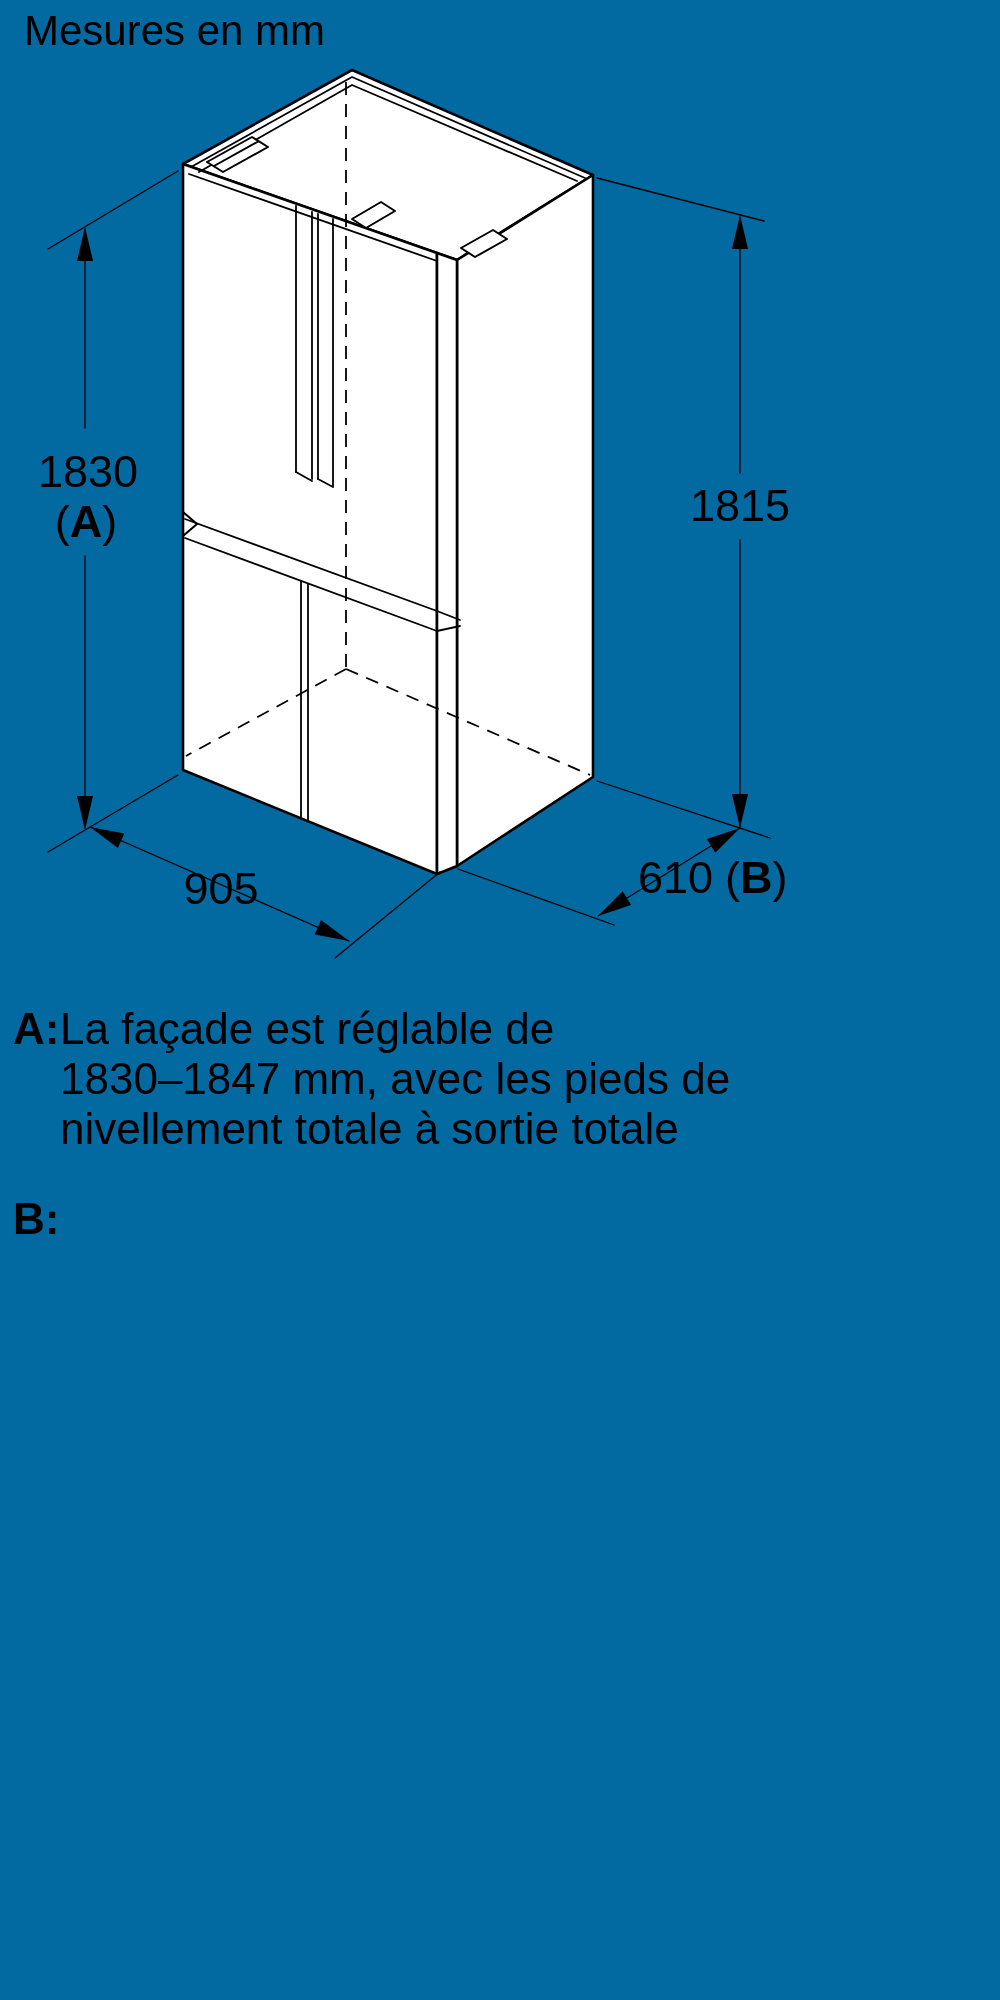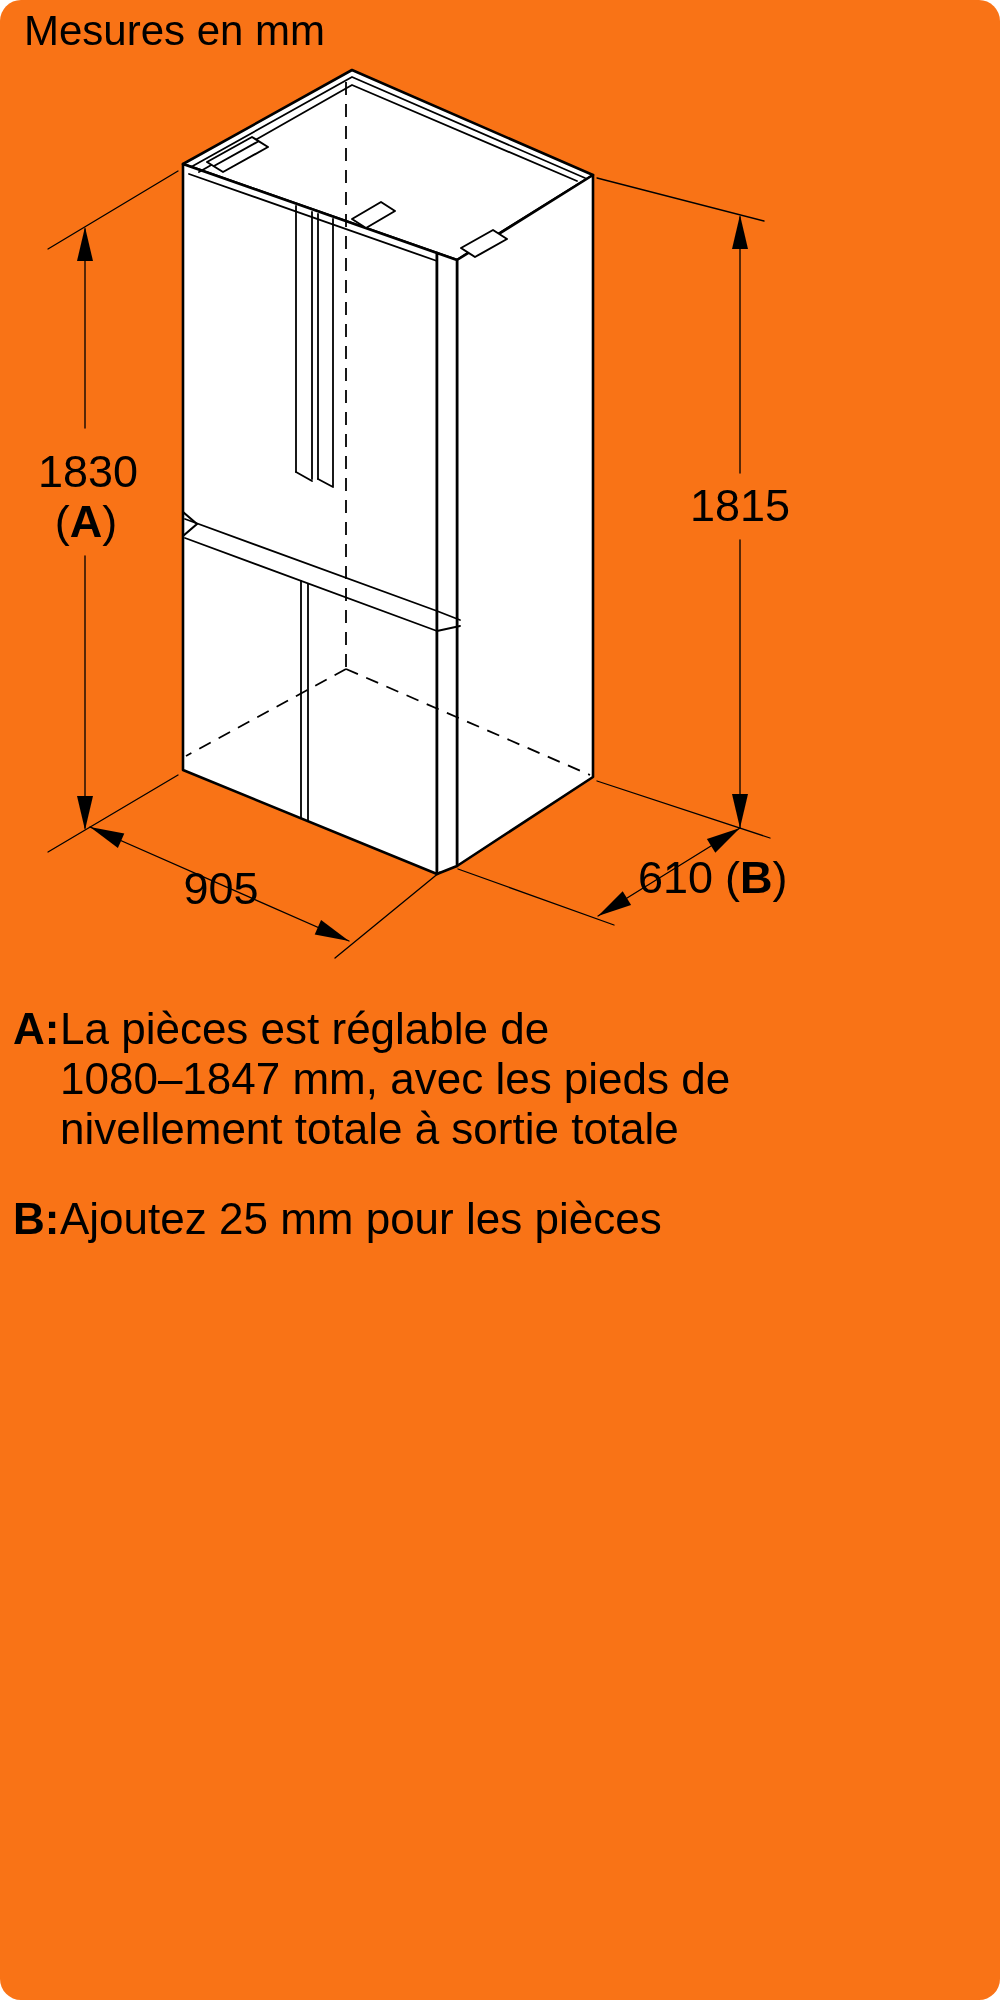--- a/index.html
+++ b/index.html
@@ -1,23 +1,22 @@
 <!DOCTYPE html>
 <html><head>
 <meta charset="utf-8">
 <style>
   html,body{margin:0;padding:0;background:#ffffff;}
   .page{
     position:relative;
     width:1000px;height:2000px;
-    background:#f97316;
+    background:#0369a1;
     font-family:"Liberation Sans", sans-serif;
     color:#000;
     overflow:hidden;
-    border-radius:21px;
   }
   .title{
     position:absolute;left:24px;top:8px;
     font-size:42px;line-height:46px;font-weight:400;color:#000;
     white-space:nowrap;
   }
   .fig{position:absolute;left:0;top:0;}
   .dim{font-family:"Liberation Sans", sans-serif;font-size:45px;fill:#000;}
   .b{font-weight:bold;}
   .note{
@@ -107,26 +106,25 @@
     <text class="dim" text-anchor="middle" x="88" y="487">1830</text>
     <text class="dim" text-anchor="middle" x="86" y="537"><tspan>(</tspan><tspan class="b">A</tspan><tspan>)</tspan></text>
     <text class="dim" text-anchor="middle" x="740" y="521">1815</text>
     <text class="dim" text-anchor="middle" x="221" y="904">905</text>
     <text class="dim" x="638" y="893"><tspan>610</tspan><tspan dx="12">(</tspan><tspan class="b">B</tspan><tspan>)</tspan></text>
   </svg>
 
   <div class="note note-a">
     <div class="key">A:</div>
     <div class="lines">
-      <div>La pièces est réglable de</div>
-      <div>1080–1847 mm, avec les pieds de</div>
+      <div>La façade est réglable de</div>
+      <div>1830–1847 mm, avec les pieds de</div>
       <div>nivellement totale à sortie totale</div>
     </div>
   </div>
 
   <div class="note note-b">
     <div class="key">B:</div>
     <div class="lines">
-      <div>Ajoutez 25 mm pour les pièces</div>
     </div>
   </div>
 
 </div>
 
 </body></html>

